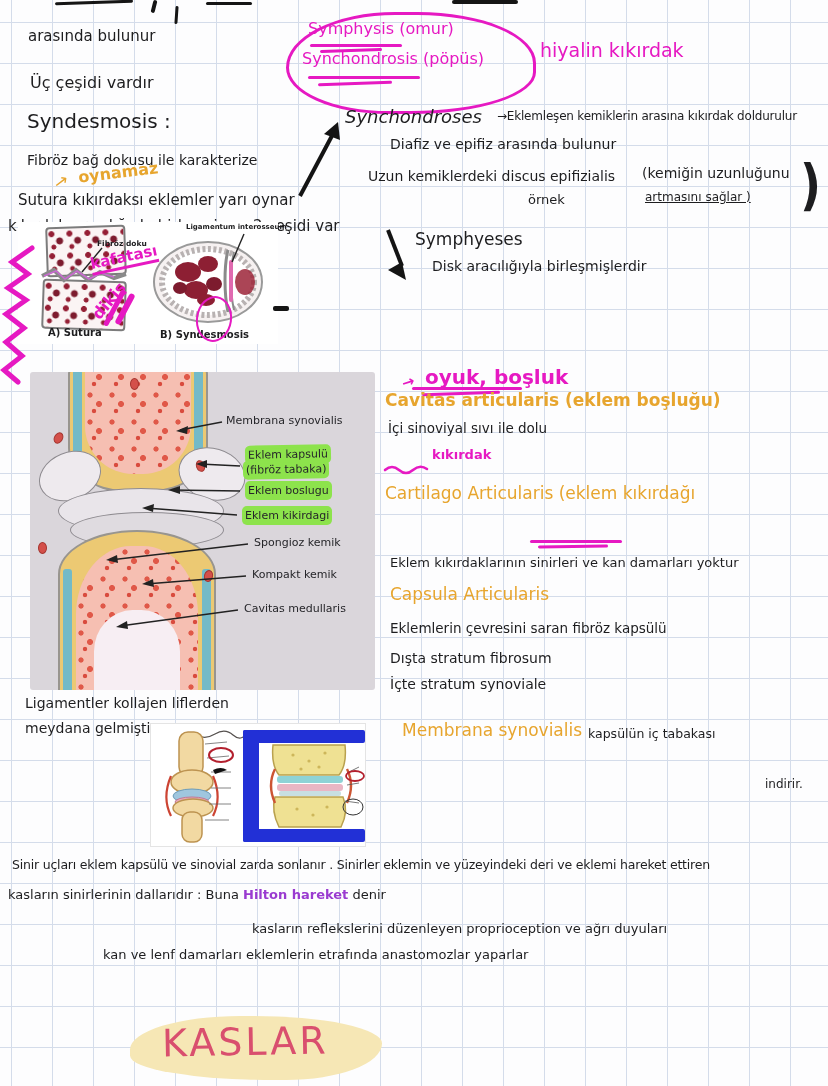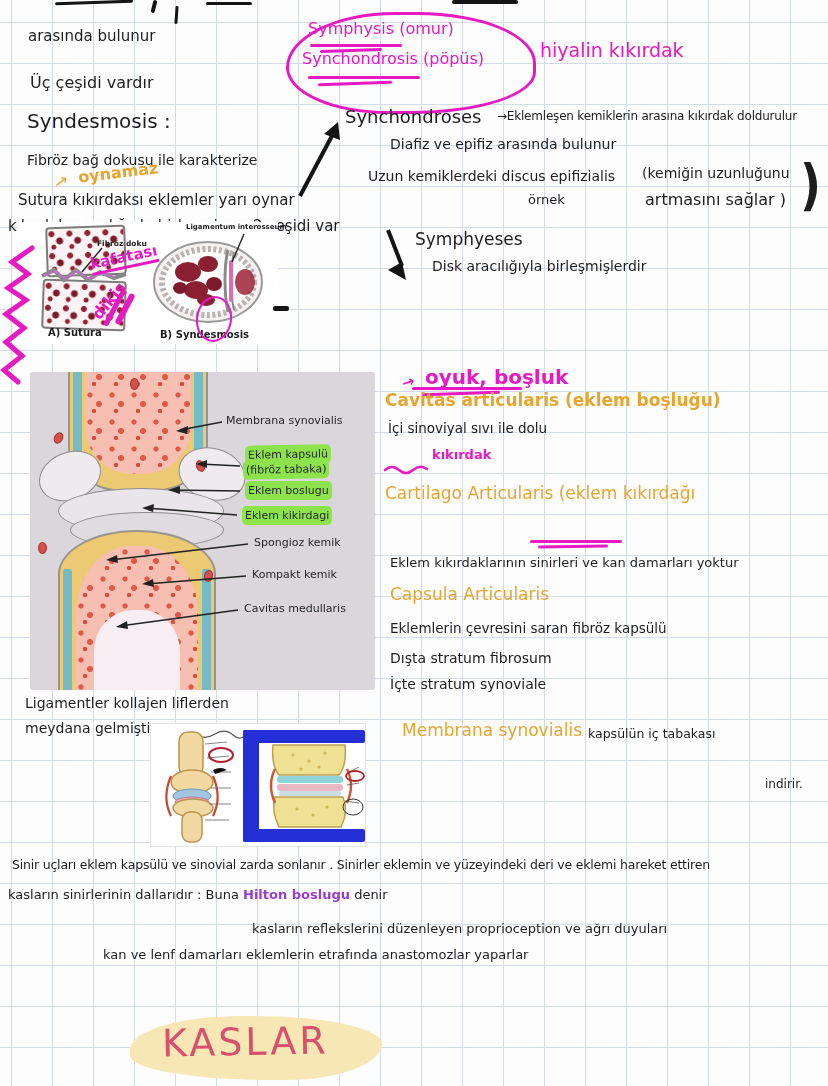--- a/index.html
+++ b/index.html
@@ -69,27 +69,27 @@
   <div class="t pink" style="left:302px;top:50px;font-size:16px;">Synchondrosis (pöpüs)</div>
   <div class="pstroke" style="left:308px;top:76px;width:112px;height:3px;"></div>
   <div class="pstroke" style="left:318px;top:82px;width:74px;height:3px;transform:rotate(-2deg);"></div>
   <div class="t pink" style="left:540px;top:40px;font-size:19px;">hiyalin kıkırdak</div>
 
   <svg style="left:292px;top:118px;" width="56" height="84" viewBox="0 0 56 84">
     <line x1="8" y1="78" x2="42" y2="14" stroke="#141414" stroke-width="4"></line>
     <polygon points="46,4 48,22 32,16" fill="#141414"></polygon>
   </svg>
 
-  <div class="t" style="left:345px;top:107px;font-size:18px;">Synchondroses</div>
+  <div class="t" style="left:345px;top:107px;font-size:18px;font-style:italic;">Synchondroses</div>
   <div class="t" style="left:497px;top:110px;font-size:12px;letter-spacing:-0.2px;">→Eklemleşen kemiklerin arasına kıkırdak doldurulur</div>
   <div class="t" style="left:390px;top:137px;font-size:14px;">Diafiz ve epifiz arasında bulunur</div>
   <div class="t" style="left:368px;top:169px;font-size:14px;">Uzun kemiklerdeki  discus epifizialis</div>
   <div class="t" style="left:642px;top:166px;font-size:14px;">(kemiğin uzunluğunu</div>
   <div class="t" style="left:528px;top:193px;font-size:13px;">örnek</div>
-  <div class="t" style="left:645px;top:191px;font-size:16px;">artmasını sağlar )</div>
+  <div class="t" style="left:645px;top:191px;font-size:12px;text-decoration:underline;">artmasını sağlar )</div>
   <div class="t" style="left:800px;top:160px;font-size:46px;font-weight:bold;transform:scaleY(1.2);">)</div>
 
   <div class="panel" style="left:18px;top:222px;width:260px;height:122px;"></div>
 
   <div style="position:absolute;left:30px;top:226px;width:110px;height:104px;">
     <div class="speckle-dark" style="position:absolute;left:16px;top:0;width:76px;height:46px;border:2px solid #7c7c7c;border-radius:4px;transform:rotate(-2deg);"></div>
     <div class="speckle-dark" style="position:absolute;left:12px;top:54px;width:80px;height:46px;border:2px solid #7c7c7c;border-radius:4px;transform:rotate(2deg);"></div>
     <svg width="110" height="104" viewBox="0 0 110 104" style="left:0;top:0;">
       <polyline points="12,50 24,44 34,54 46,44 58,54 70,46 84,52 96,48" fill="none" stroke="#8a8a8a" stroke-width="4"></polyline>
       <polyline points="14,50 26,45 35,53 47,45 59,53 71,47 84,51" fill="none" stroke="#c86ad0" stroke-width="1.6"></polyline>
@@ -266,21 +266,21 @@
       <line x1="84" y1="28" x2="96" y2="22" stroke="#555" stroke-width="0.8"></line>
       <line x1="84" y1="40" x2="96" y2="38" stroke="#555" stroke-width="0.8"></line>
       <line x1="82" y1="56" x2="96" y2="58" stroke="#555" stroke-width="0.8"></line>
       <ellipse cx="92" cy="31" rx="9" ry="5" fill="none" stroke="#b3202e" stroke-width="1.8"></ellipse>
       <ellipse cx="90" cy="62" rx="10" ry="8" fill="none" stroke="#333" stroke-width="1"></ellipse>
     </svg>
   </div>
 
   <div class="t" style="left:12px;top:858px;font-size:12.5px;letter-spacing:-0.2px;">Sinir uçları eklem kapsülü ve sinovial zarda sonlanır . Sinirler eklemin ve yüzeyindeki deri ve eklemi hareket ettiren</div>
   <div class="t" style="left:8px;top:888px;font-size:13px;">
-    <span>kasların  sinirlerinin dallarıdır : Buna </span><span class="purple bold">Hilton boslugu</span><span> denir</span>
+    <span>kasların  sinirlerinin dallarıdır : Buna </span><span class="purple bold">Hilton hareket</span><span> denir</span>
   </div>
   <div class="t" style="left:252px;top:922px;font-size:13px;">kasların reflekslerini düzenleyen proprioception ve ağrı duyuları</div>
   <div class="t" style="left:103px;top:948px;font-size:13px;">kan ve lenf damarları eklemlerin etrafında anastomozlar yaparlar</div>
 
   <div style="position:absolute;left:130px;top:1016px;width:252px;height:64px;background:#f6e7b5;border-radius:46% 54% 40% 60% / 55% 45% 60% 40%;"></div>
   <div class="t red" style="left:162px;top:1022px;font-size:38px;letter-spacing:3px;transform:rotate(-1deg);">KASLAR</div>
 
 </div>
 
 </body></html>

